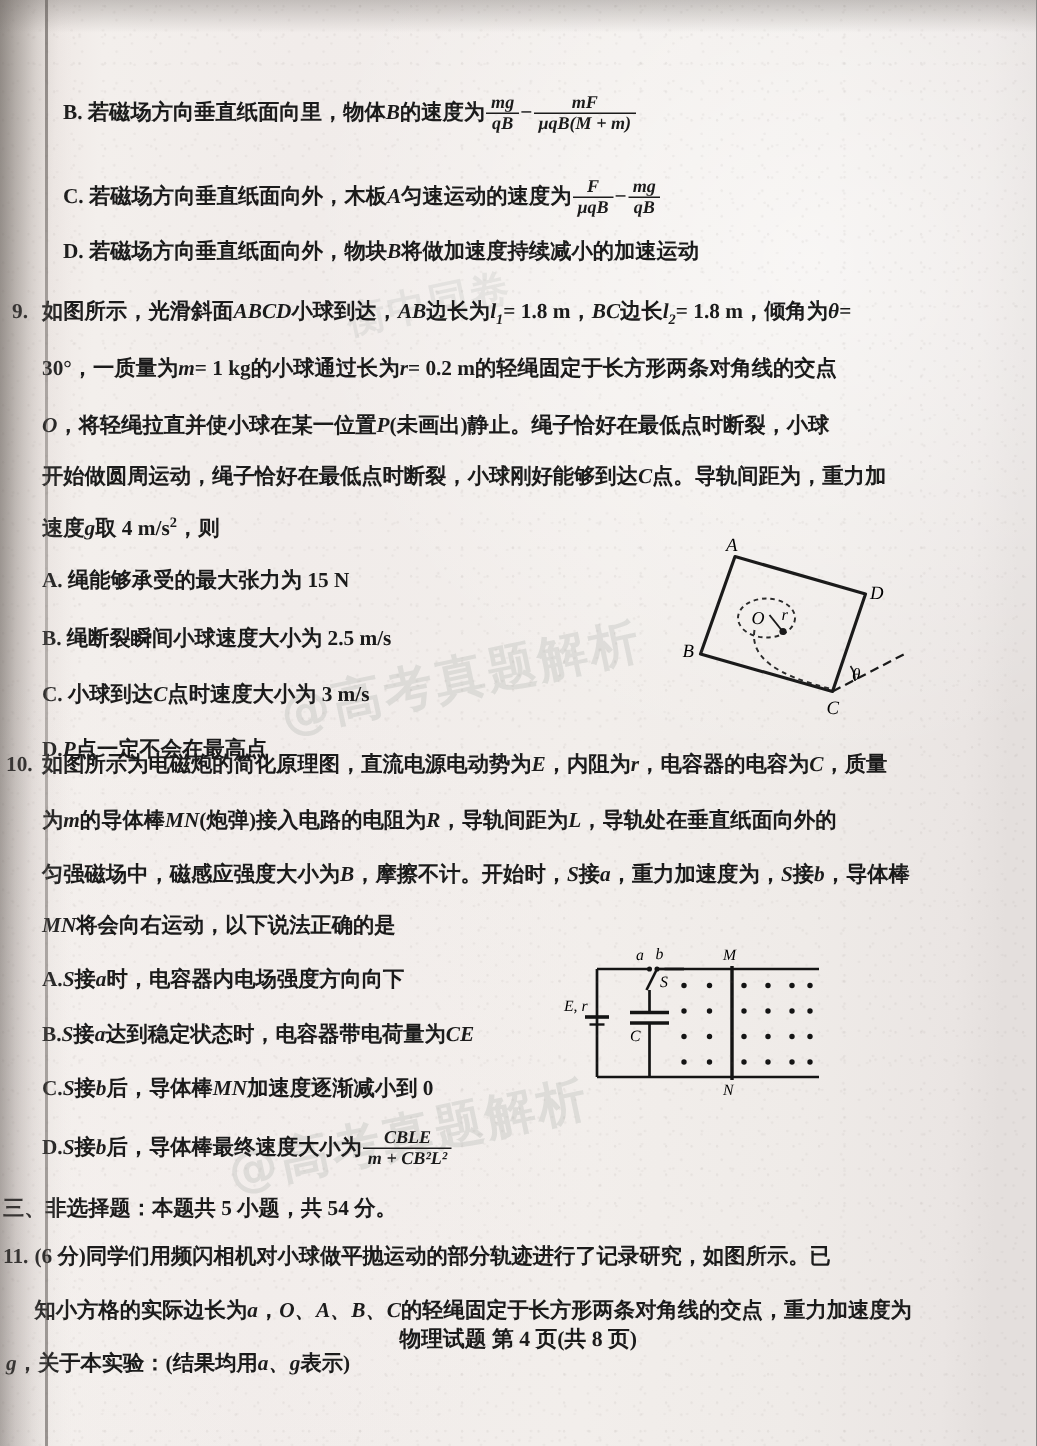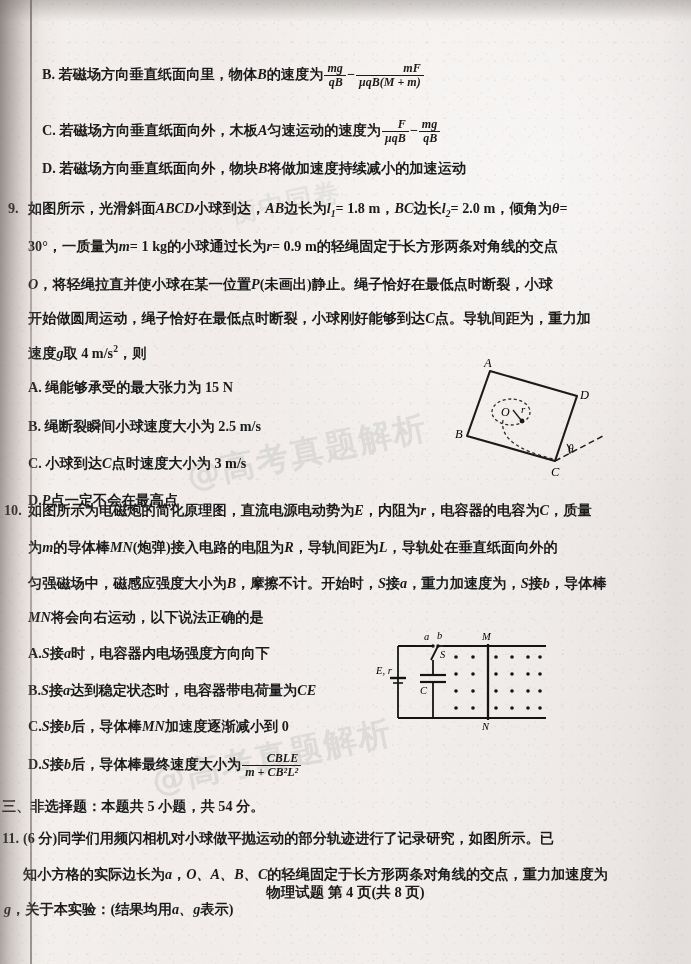--- a/index.html
+++ b/index.html
@@ -78,21 +78,21 @@
     position: absolute;
     line-height: 1.15;
     white-space: nowrap;
     font-size: 14.2px;
   }
   .cn { font-family: "Liberation Serif", "DejaVu Serif", serif; font-weight: 600; }
   i.v, .it { font-style: italic; font-family: "Liberation Serif", serif; }
   .frac {
     display: inline-block;
     vertical-align: -0.55em;
-    text-align: right;
+    text-align: center;
     font-size: 0.85em;
     line-height: 1.05;
     margin: 0 1px;
   }
   .frac > .num { display: block; padding: 0 3px; }
   .frac > .den { display: block; border-top: 1.2px solid #1b1b1b; padding: 0 3px; }
   sup.ex { font-size: .68em; vertical-align: super; }
   sub.sb { font-size: .68em; vertical-align: sub; }
 
   
@@ -128,25 +128,25 @@
     </div>
 
     <div class="line cn" style="left:42px; top:160px;">
       <span>D. 若磁场方向垂直纸面向外，物块</span><i class="v">B</i><span>将做加速度持续减小的加速运动</span>
     </div>
 
     <div class="line cn" style="left:8px; top:200px;">
       <span>9.</span>
     </div>
     <div class="line cn" style="left:28px; top:200px;">
-      <span>如图所示，光滑斜面</span><i class="v">ABCD</i><span>小球到达，</span><i class="v">AB</i><span>边长为</span><i class="v">l</i><sub class="sb it">1</sub><span>= 1.8 m，</span><i class="v">BC</i><span>边长</span><i class="v">l</i><sub class="sb it">2</sub><span>= 2.0 m，倾角为</span><i class="v">θ</i><span>=</span>
+      <span>如图所示，光滑斜面</span><i class="v">ABCD</i><span>小球到达，</span><i class="v">AB</i><span>边长为</span><i class="v">l</i><sub class="sb it">1</sub><span>= 1.8 m，</span><i class="v">BC</i><span>边长</span><i class="v">l</i><sub class="sb it">2</sub><span>= 1.8 m，倾角为</span><i class="v">θ</i><span>=</span>
     </div>
 
     <div class="line cn" style="left:28px; top:238px;">
-      <span>30°，一质量为</span><i class="v">m</i><span>= 1 kg</span><span>的小球通过长为</span><i class="v">r</i><span>= 0.9 m</span><span>的轻绳固定于长方形两条对角线的交点</span>
+      <span>30°，一质量为</span><i class="v">m</i><span>= 1 kg</span><span>的小球通过长为</span><i class="v">r</i><span>= 0.2 m</span><span>的轻绳固定于长方形两条对角线的交点</span>
     </div>
 
     <div class="line cn" style="left:28px; top:276px;">
       <i class="v">O</i><span>，将轻绳拉直并使小球在某一位置</span><i class="v">P</i><span>(未画出)静止。绳子恰好在最低点时断裂，小球</span>
     </div>
 
     <div class="line cn" style="left:28px; top:310px;">
       <span>开始做圆周运动，绳子恰好在最低点时断裂，小球刚好能够到达</span><i class="v">C</i><span>点。导轨间距为，重力加</span>
     </div>
 

